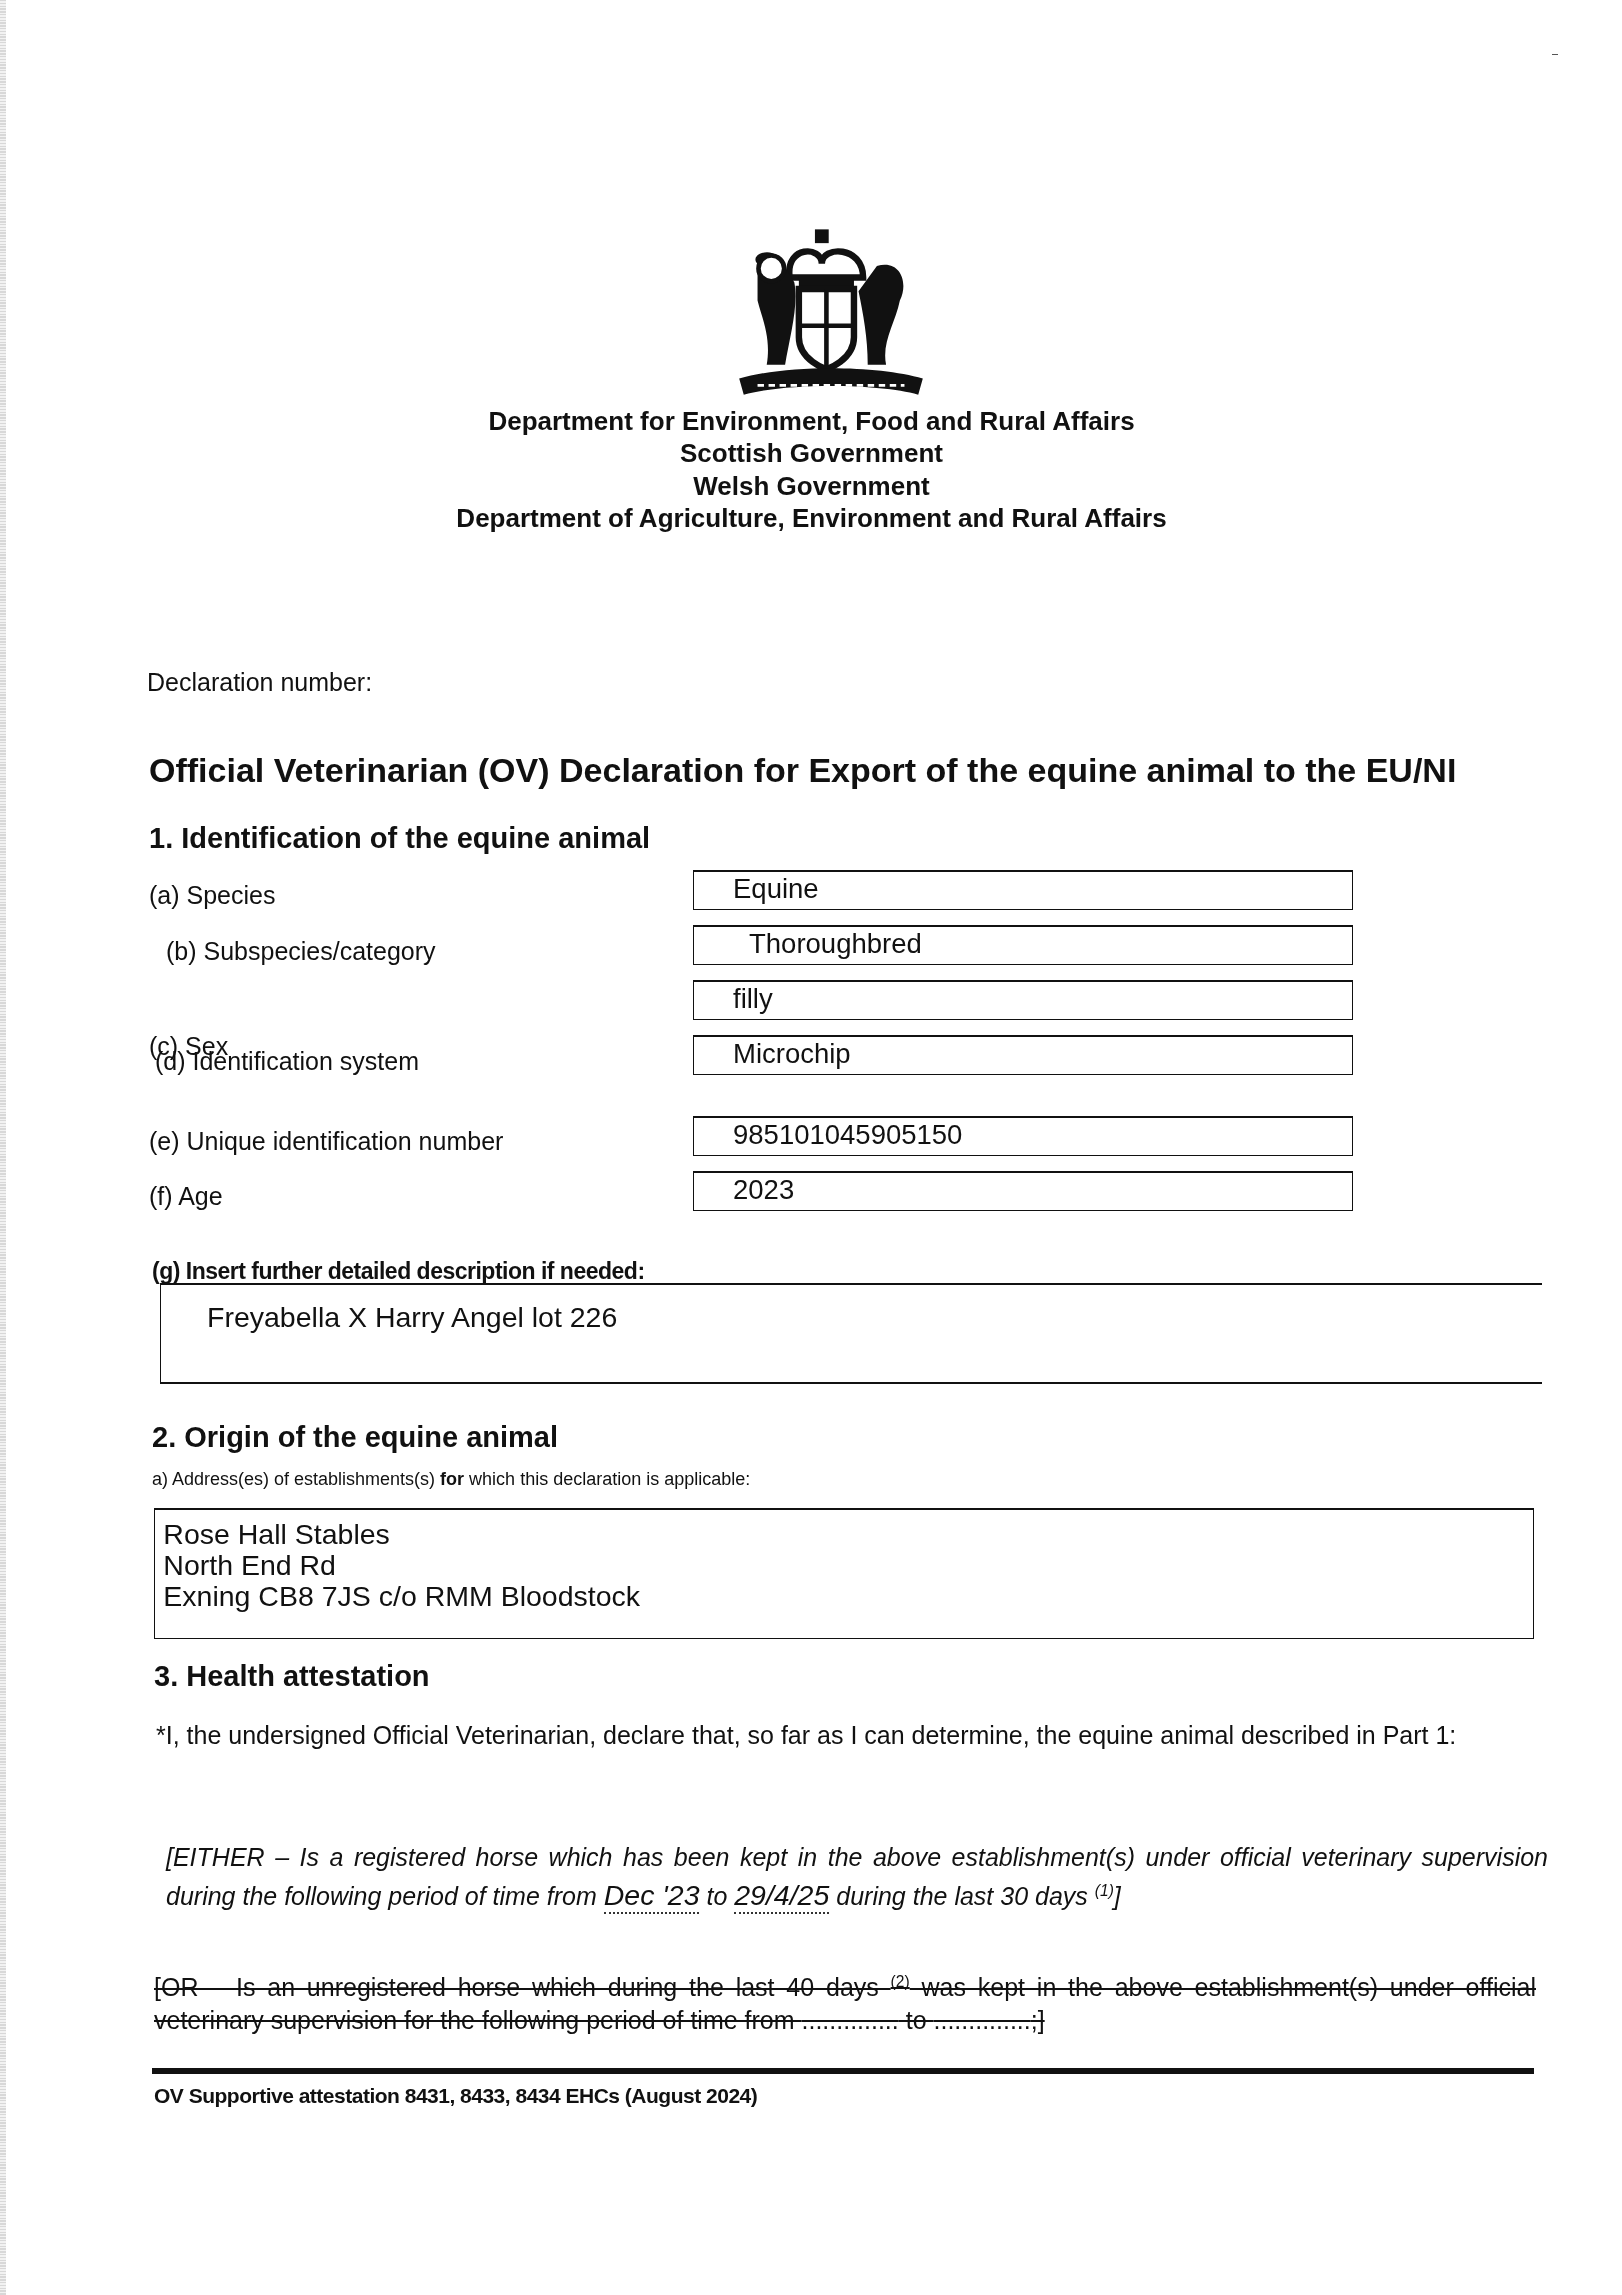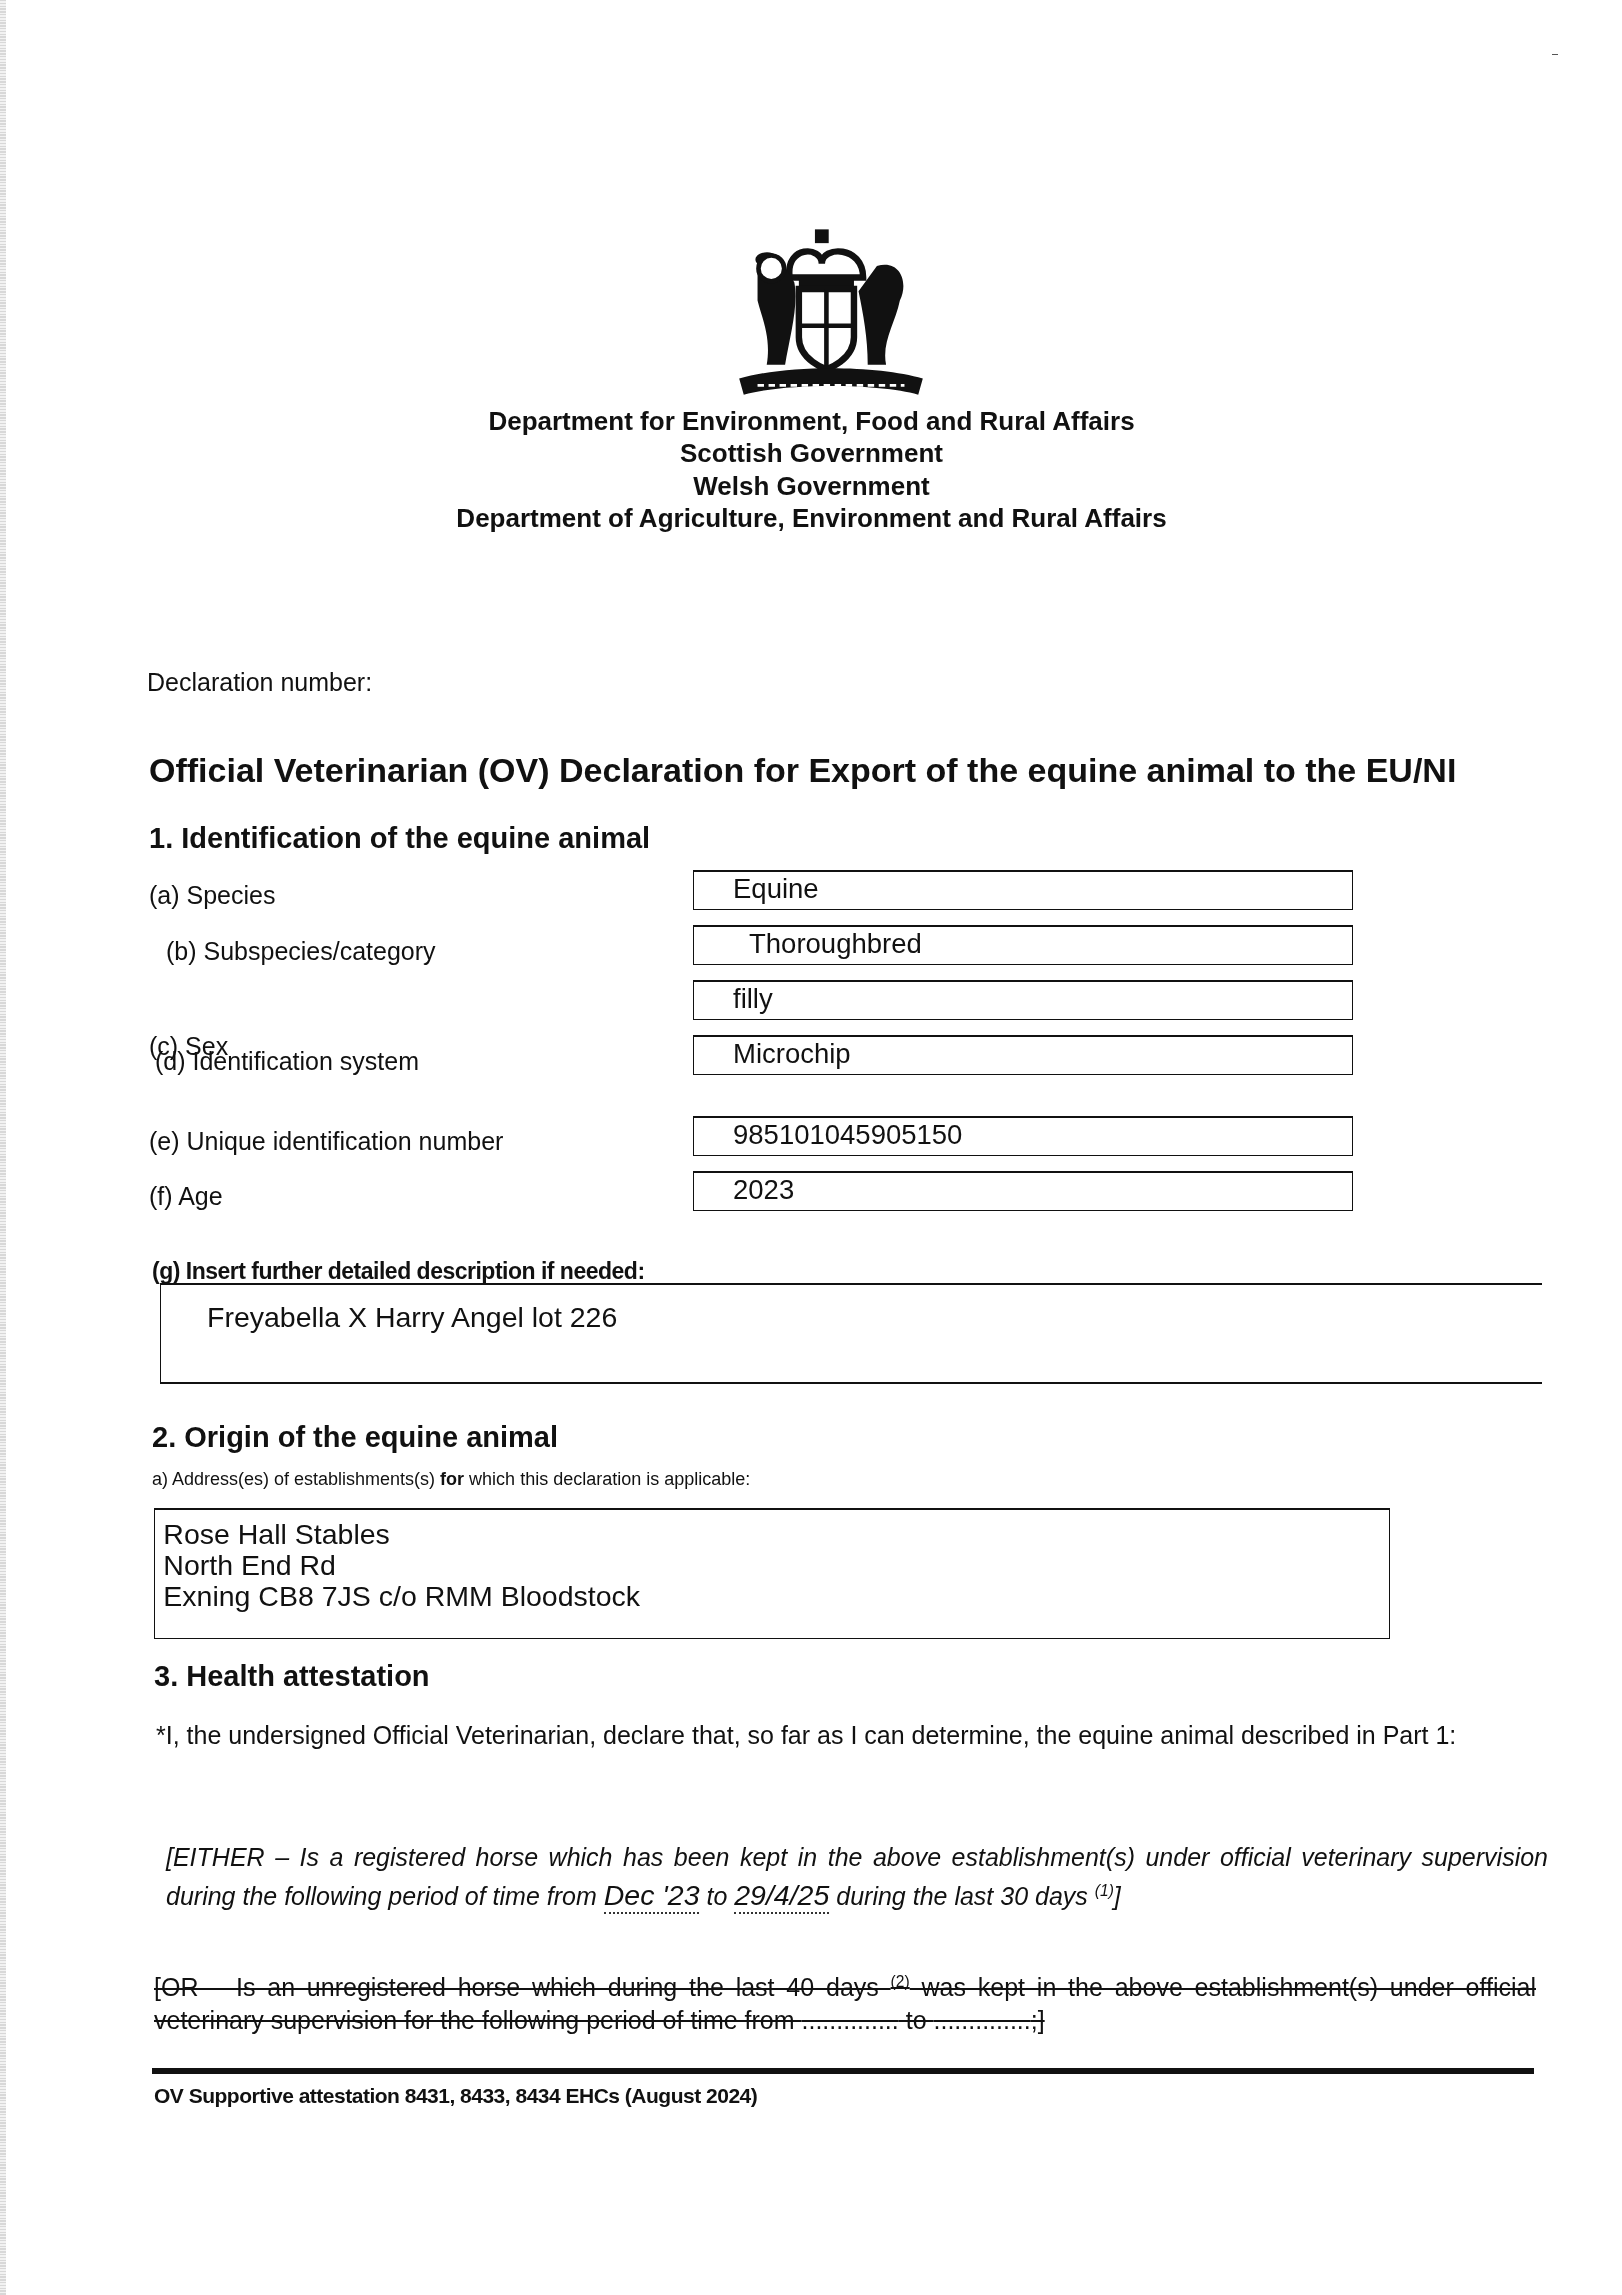--- a/index.html
+++ b/index.html
@@ -16,21 +16,21 @@
   .sec-h { font-size:29px; font-weight:bold; white-space:nowrap; }
   .field-label { font-size:25px; white-space:nowrap; }
   .field-box { position:absolute; left:693px; width:660px; height:40px;
                border:1.8px solid #111; border-top-width:2.3px; box-sizing:border-box; }
   .field-val { position:absolute; left:39px; top:0.9px; font-size:27.5px; white-space:nowrap; }
   .desc-label { left:152px; top:1258px; font-size:23px; font-weight:bold; white-space:nowrap; letter-spacing:-0.5px; }
   .desc-box { position:absolute; left:152px; top:1283px; width:1382px; height:101px;
               border-top:2.3px solid #111; border-bottom:2.3px solid #111; border-left:1.8px solid #111; box-sizing:border-box;margin-left:8px; }
   .desc-val { position:absolute; left:46px; top:16px; font-size:28.5px; white-space:nowrap; }
   .addr-label { left:152px; top:1469px; font-size:18px; white-space:nowrap; }
-  .addr-box { position:absolute; left:154px; top:1508px; width:1236px; height:131px;
+  .addr-box { position:absolute; left:154px; top:1508px; width:1380px; height:131px;
               border:1.8px solid #111; border-top-width:2.3px; box-sizing:border-box; }
   .addr-lines { position:absolute; left:8.3px; top:9.2px; font-size:28.5px; line-height:31px; }
   .para { font-size:25px; line-height:33px; width:1382px; text-align:justify; }
   .hand { font-size:28.5px; }
   .dots { border-bottom:2.3px dotted #333; display:inline-block; }
   .struck { text-decoration:line-through; text-decoration-thickness:2.3px; }
   .footer-rule { position:absolute; left:152px; top:2068px; width:1382px; height:5.5px; background:#111; }
   .footer-text { left:154px; top:2082px; font-size:21px; font-weight:bold; line-height:27px; letter-spacing:-0.5px; }
   sup { font-size:15.6px; }
 </style>

